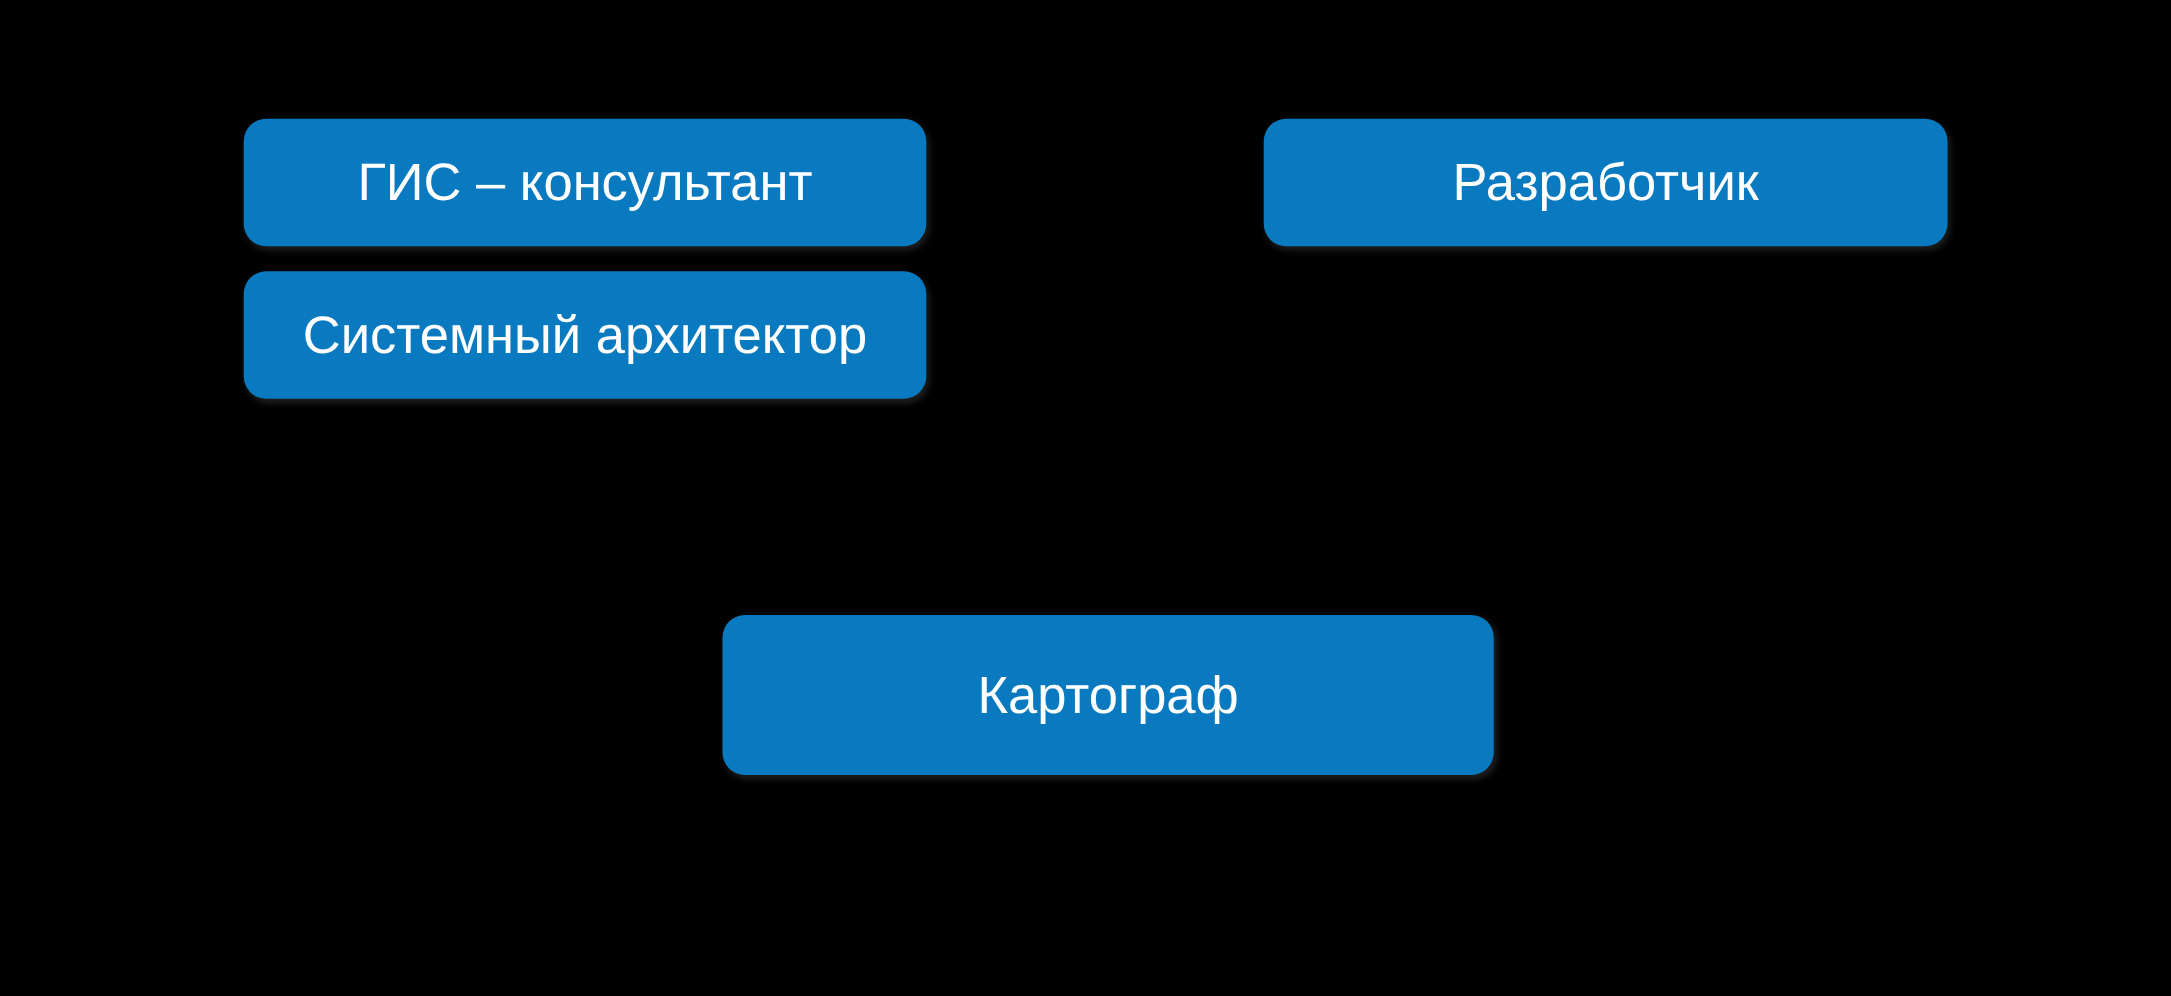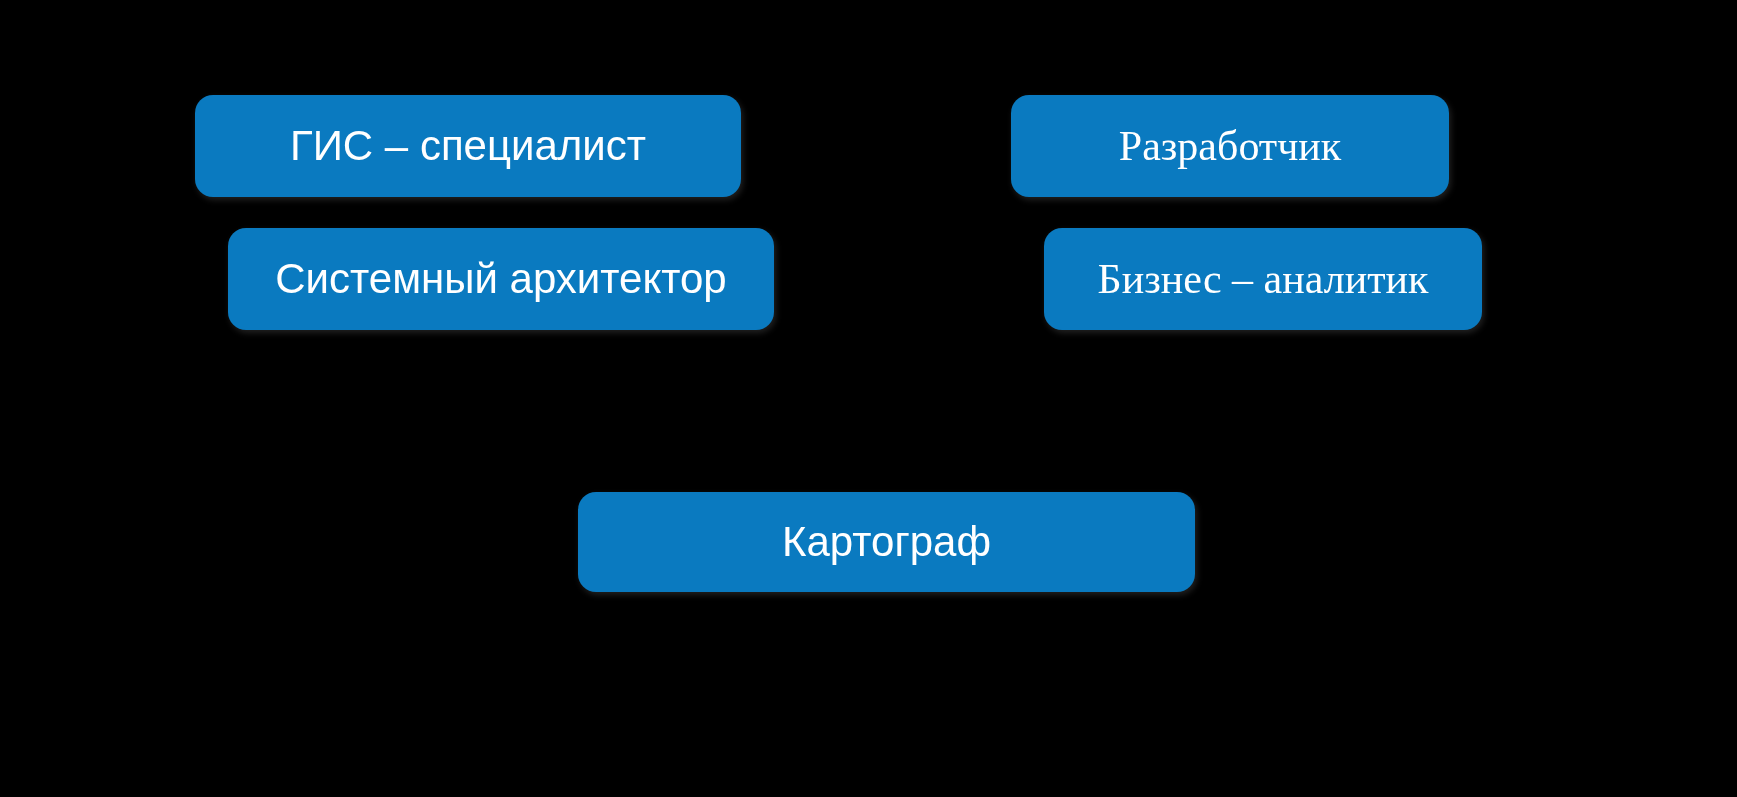--- a/index.html
+++ b/index.html
@@ -23,46 +23,43 @@
     display: flex;
     align-items: center;
     justify-content: center;
     font-size: 42px;
     line-height: 1;
     white-space: nowrap;
     box-shadow: 2px 3px 6px rgba(110,110,110,0.30);
   }
   
   .col-left  { left: 195px;  width: 546px; height: 102px; }
-  .col-right { left: 1011px; width: 438px; height: 102px; font-family: Liberation Serif, serif; }
+  .col-right { left: 1011px; width: 547px; height: 102px; }
   .row-1 { top: 95px; }
-  .row-2 { top: 228px; margin-left: 33px; }
+  .row-2 { top: 217px; }
   .row-3 { top: 368px; }
-  .bottom-box { left: 578px; top: 492px; width: 617px; height: 100px; }
+  .bottom-box { left: 578px; top: 492px; width: 617px; height: 128px; }
 </style>
 </head>
 <body>
 
 <div class="canvas">
 
   <div class="role-box col-left row-1">
-    <span>ГИС – специалист</span>
+    <span>ГИС – консультант</span>
   </div>
 
   <div class="role-box col-left row-2">
     <span>Системный архитектор</span>
   </div>
 
 
   <div class="role-box col-right row-1">
     <span>Разработчик</span>
   </div>
 
-  <div class="role-box col-right row-2">
-    <span>Бизнес – аналитик</span>
-  </div>
 
 
   <div class="role-box bottom-box">
     <span>Картограф</span>
   </div>
 
 </div>
 
 </body></html>

